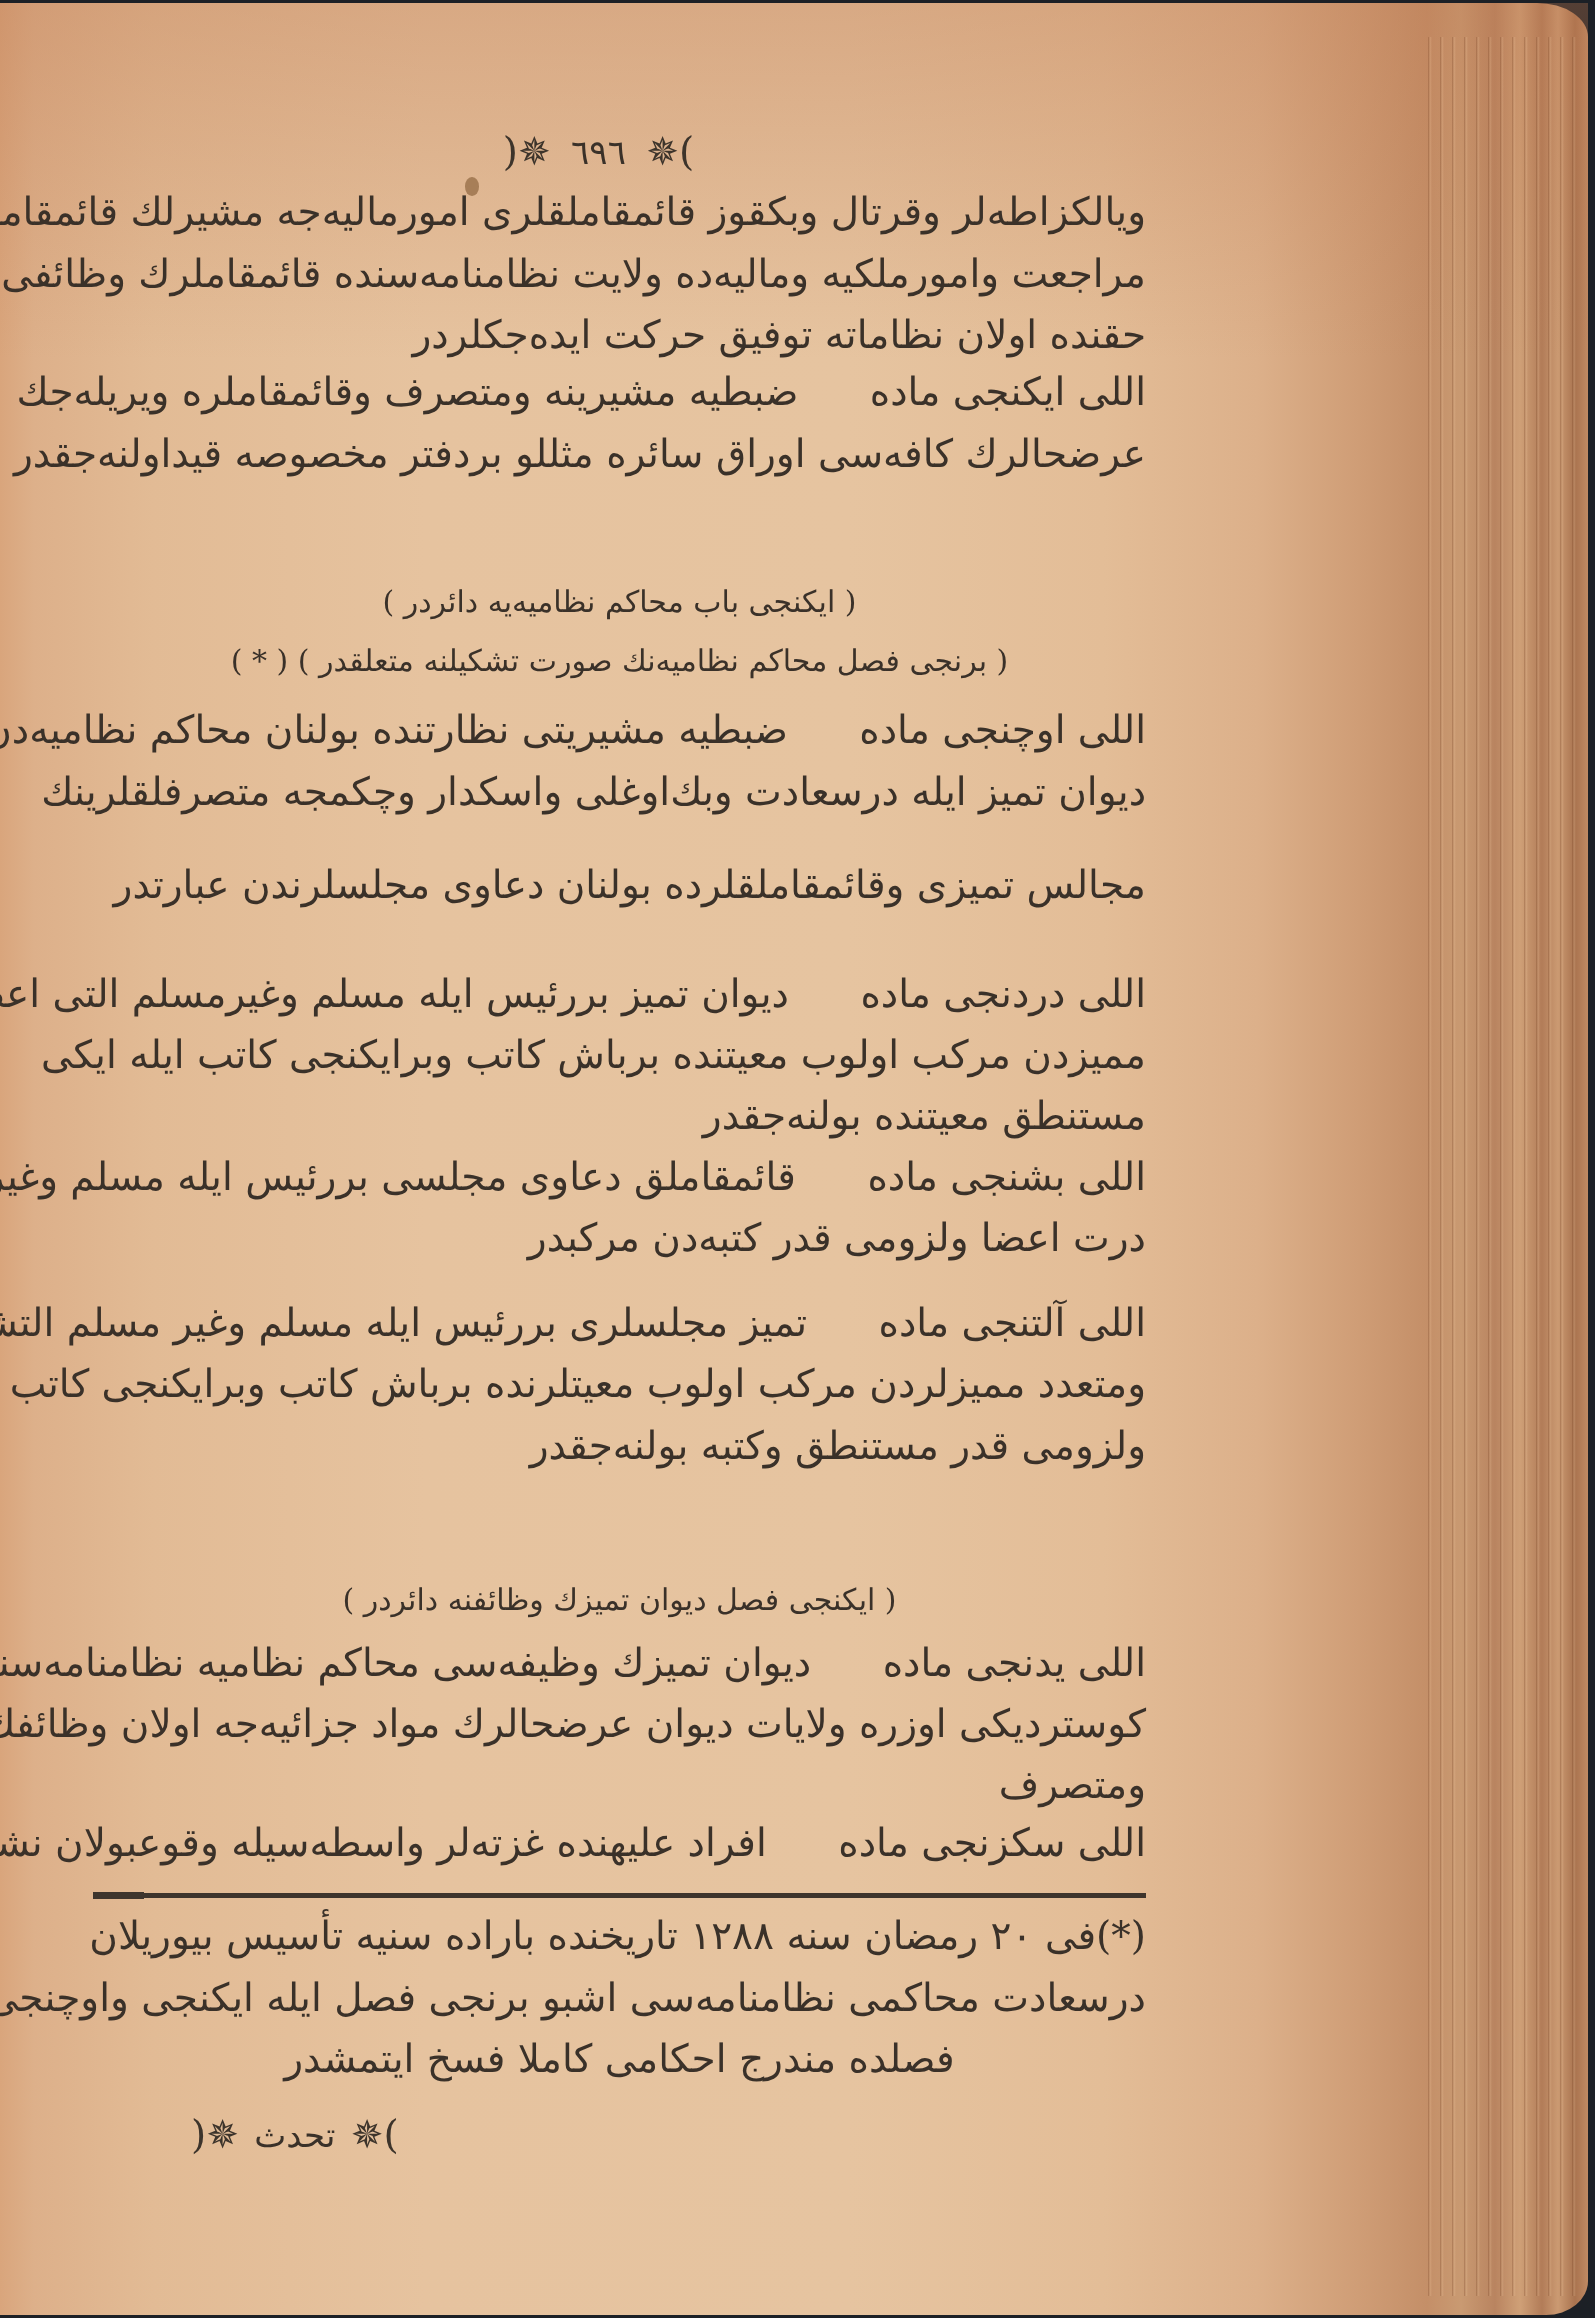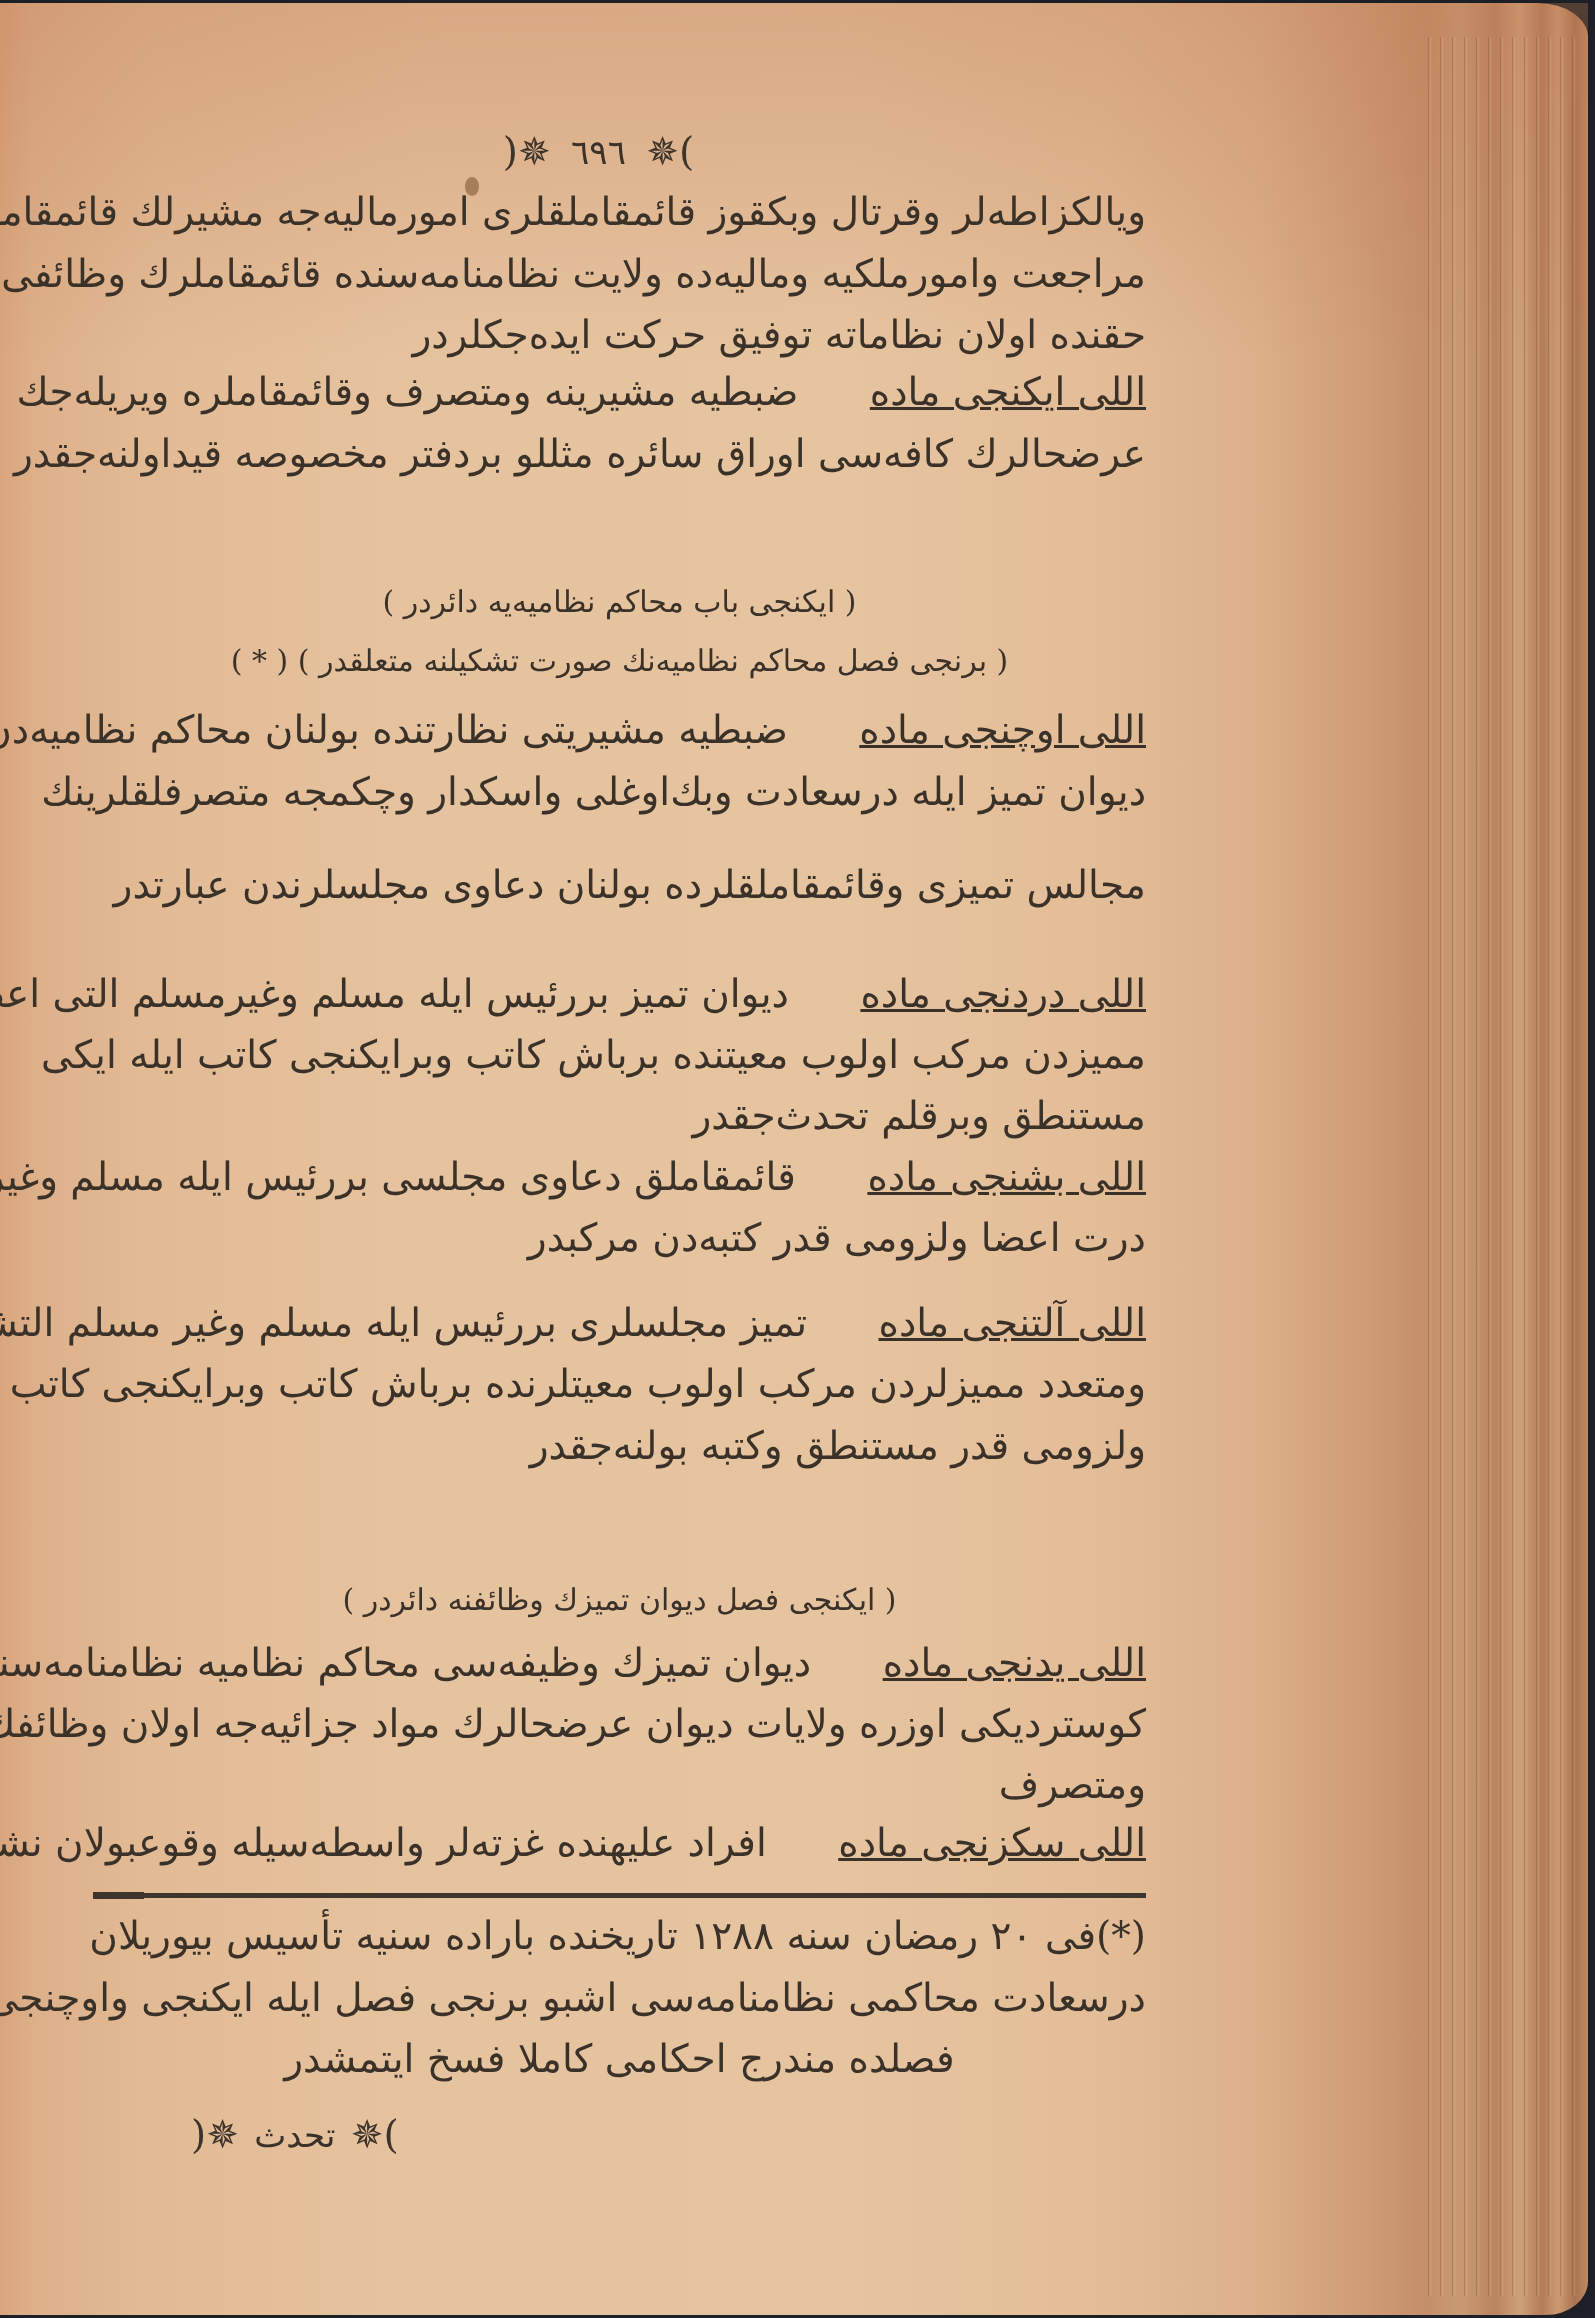--- a/index.html
+++ b/index.html
@@ -87,21 +87,21 @@
     line-height: 61px;
     white-space: nowrap;
     text-align: justify;
     text-align-last: justify;
   }
   .line.short { text-align-last: center; }
   .line.start { text-align-last: right; }
   .line.article {
     text-align-last: justify;
   }
-  .article-label { padding-left: 59px; text-decoration: underline; }
+  .article-label { padding-left: 59px; }
   .heading {
     position: absolute;
     right: 0;
     width: 1053px;
     height: 68px;
     font-size: 30px;
     line-height: 68px;
     text-align: center;
     white-space: nowrap;
   }
@@ -200,21 +200,21 @@
         <span>ضبطیه مشیریتی نظارتنده بولنان محاکم نظامیه‌دن</span>
       </div>
       <div class="line" style="top:758px">دیوان تمیز ایله درسعادت وبك‌اوغلی واسکدار وچکمجه متصرفلقلرینك</div>
       <div class="line start" style="top:851px">مجالس تمیزی وقائمقاملقلرده بولنان دعاوی مجلسلرندن عبارتدر</div>
 
       <div class="line article" style="top:960px">
         <span class="article-label">اللی دردنجی ماده</span>
         <span>دیوان تمیز بررئیس ایله مسلم وغیرمسلم التی اعضا وایکی</span>
       </div>
       <div class="line" style="top:1021px">ممیزدن مرکب اولوب معیتنده برباش کاتب وبرایکنجی کاتب ایله ایکی</div>
-      <div class="line start" style="top:1082px">مستنطق وبرقلم تحدث‌جقدر</div>
+      <div class="line start" style="top:1082px">مستنطق معیتنده بولنه‌جقدر</div>
 
       <div class="line article" style="top:1143px">
         <span class="article-label">اللی بشنجی ماده</span>
         <span>قائمقاملق دعاوی مجلسی بررئیس ایله مسلم وغیر مسلم</span>
       </div>
       <div class="line start" style="top:1204px">درت اعضا ولزومی قدر کتبه‌دن مرکبدر</div>
 
       <div class="line article" style="top:1289px">
         <span class="article-label">اللی آلتنجی ماده</span>
         <span>تمیز مجلسلری بررئیس ایله مسلم وغیر مسلم التشر اعضادن</span>

